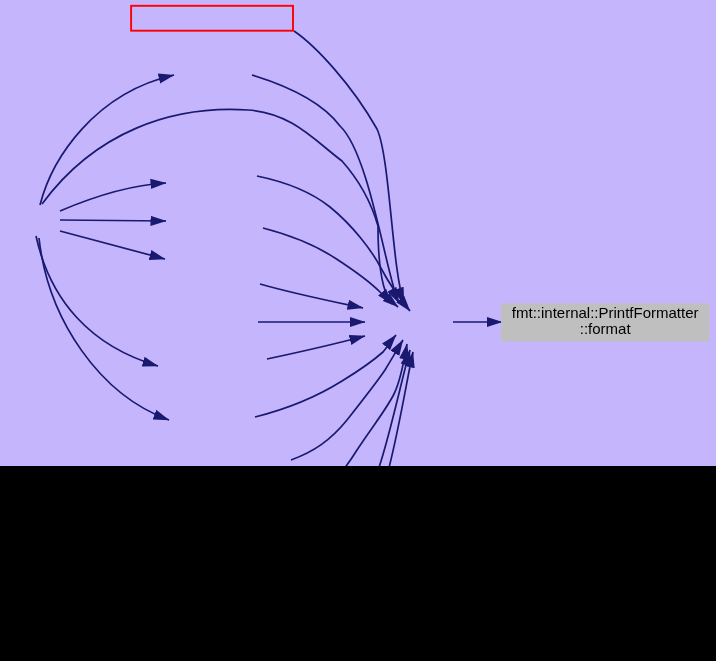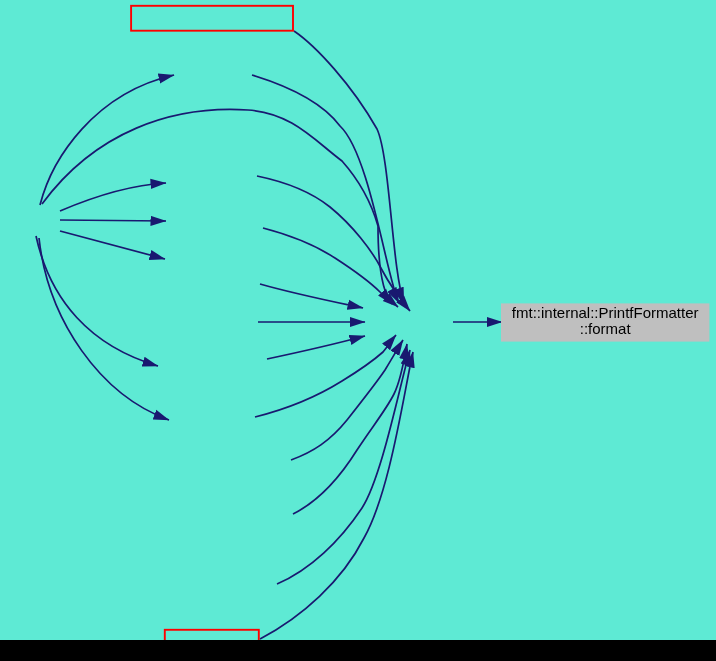--- a/index.html
+++ b/index.html
@@ -1,16 +1,16 @@
 <!DOCTYPE html>
 <html><head>
 <meta charset="utf-8">
 <style>
   html,body{margin:0;padding:0;background:#000;}
-  .wrap{width:716px;height:640px;position:relative;background:#5eead4;overflow:hidden;}
+  .wrap{width:716px;height:466px;position:relative;background:#c4b5fd;overflow:hidden;}
   svg{display:block;}
   text{font-family:"Liberation Sans",sans-serif;}
 </style>
 </head>
 <body>
 <div class="wrap">
 <svg width="716" height="661" viewBox="0 0 716 661">
   <defs>
     <marker id="ah" viewBox="0 0 16 12" refX="15.5" refY="6" markerWidth="16" markerHeight="12" markerUnits="userSpaceOnUse" orient="auto">
       <path d="M0,0.8 L16,6 L0,11.2 z" fill="#191970"></path>

